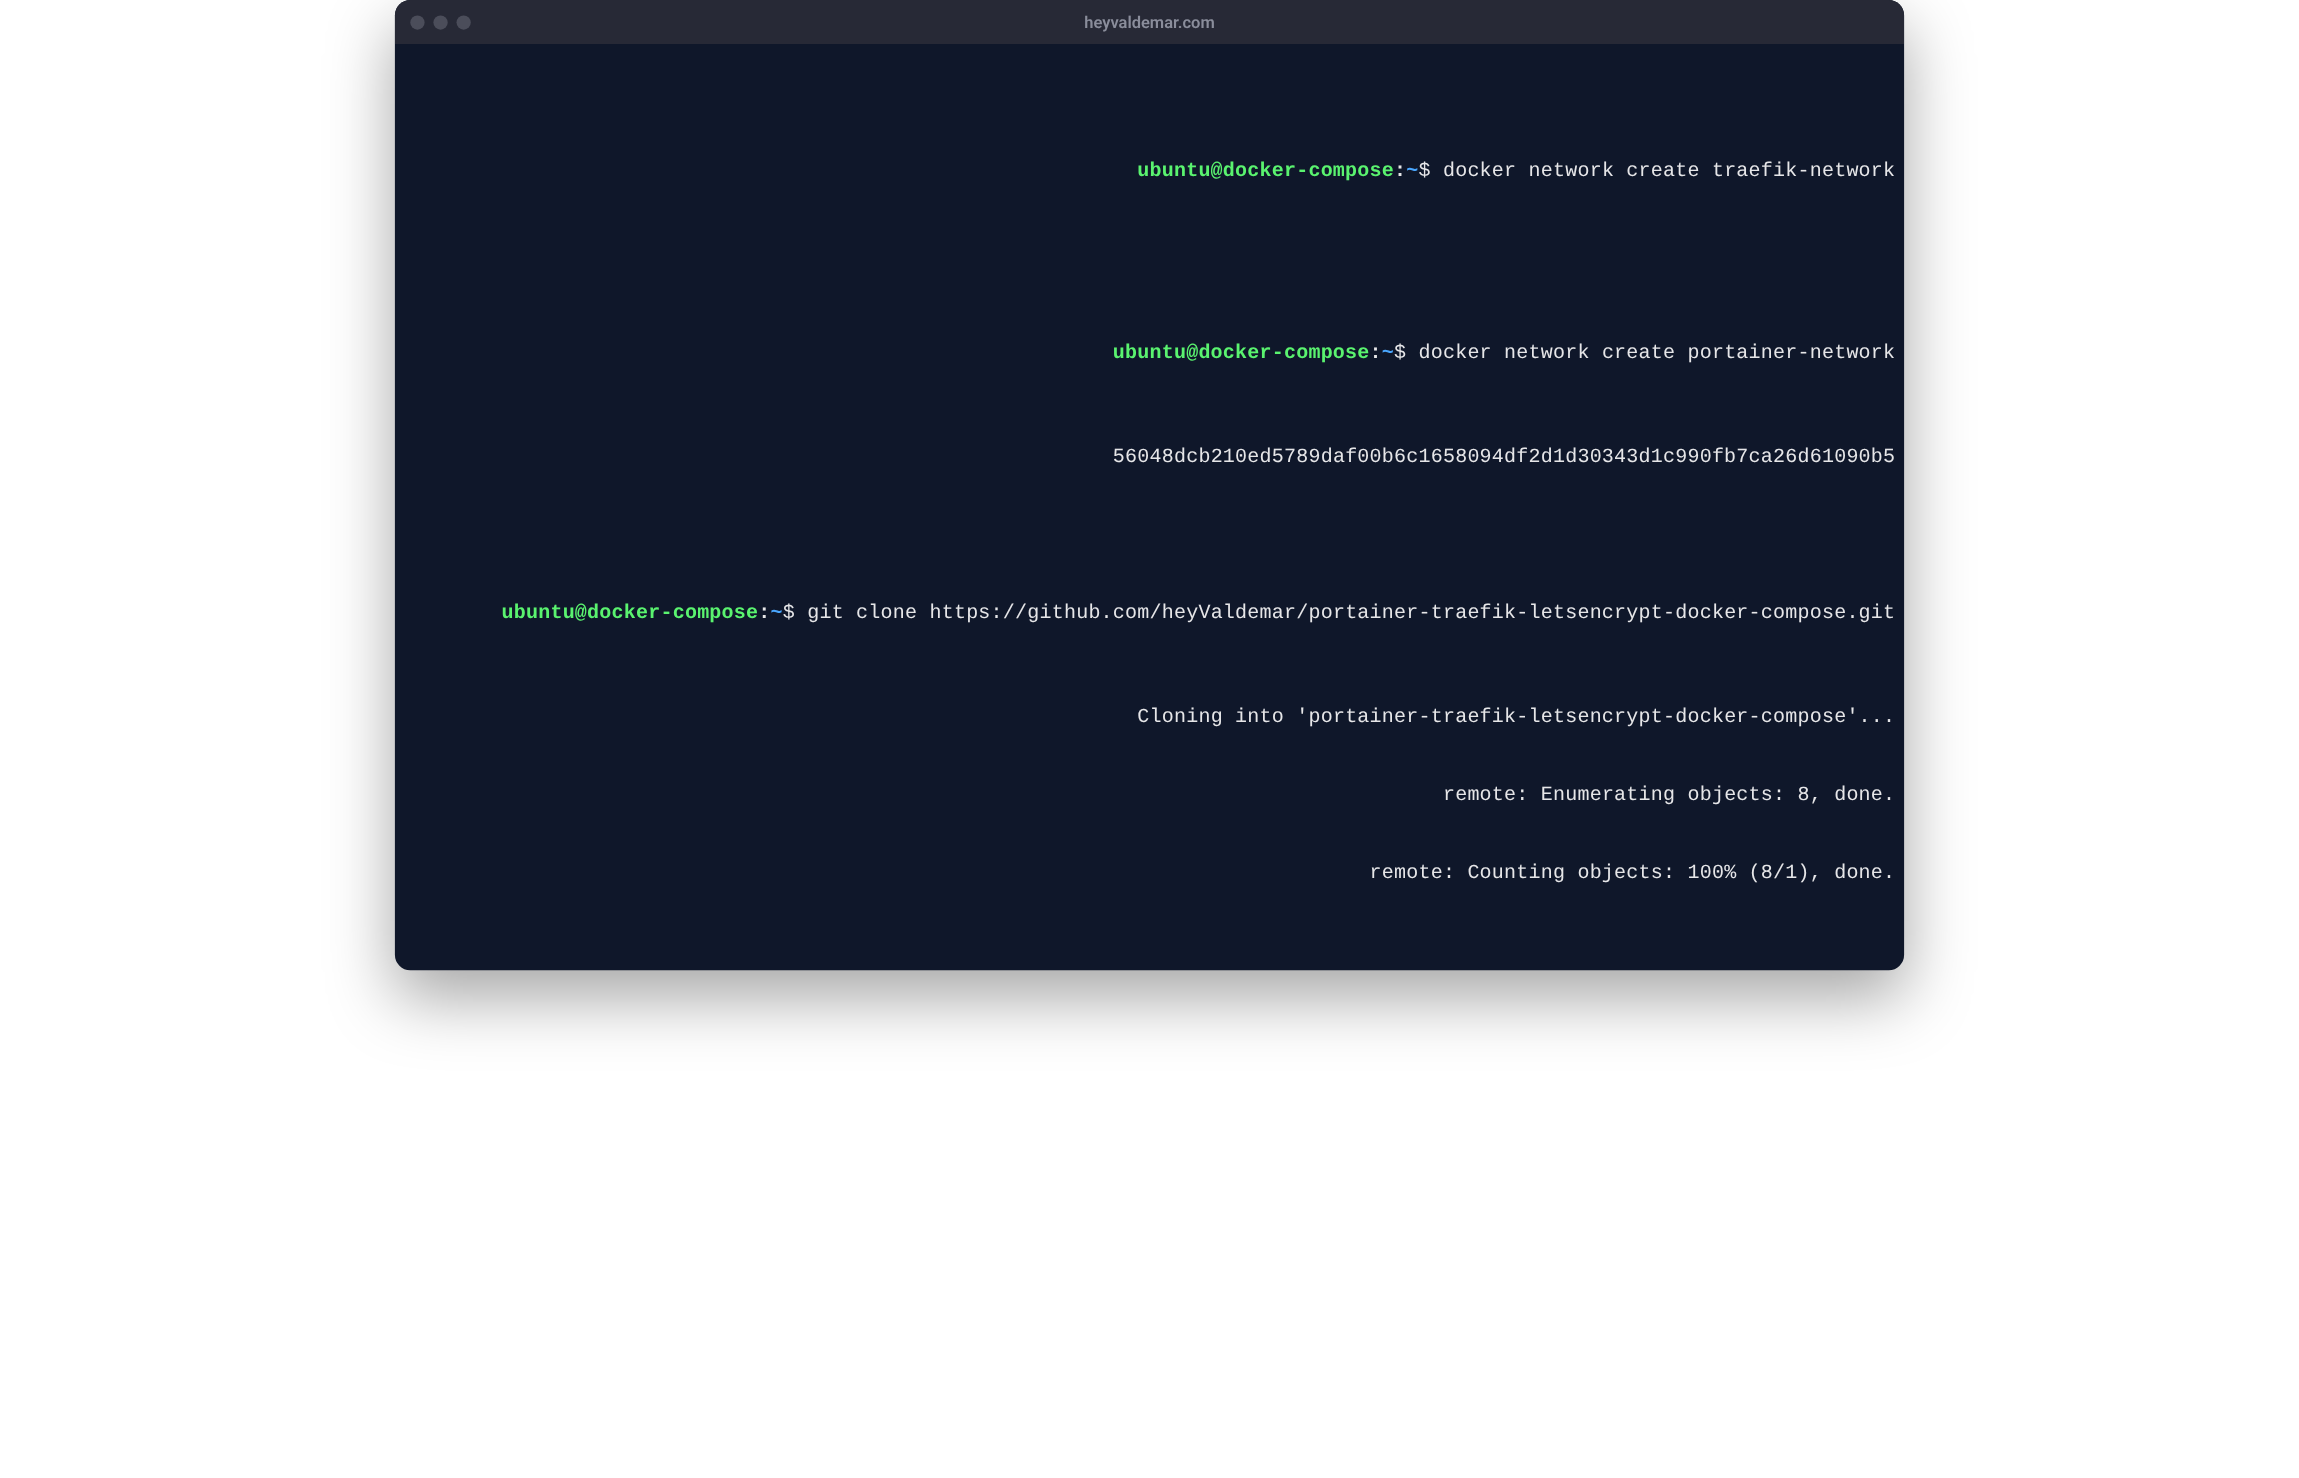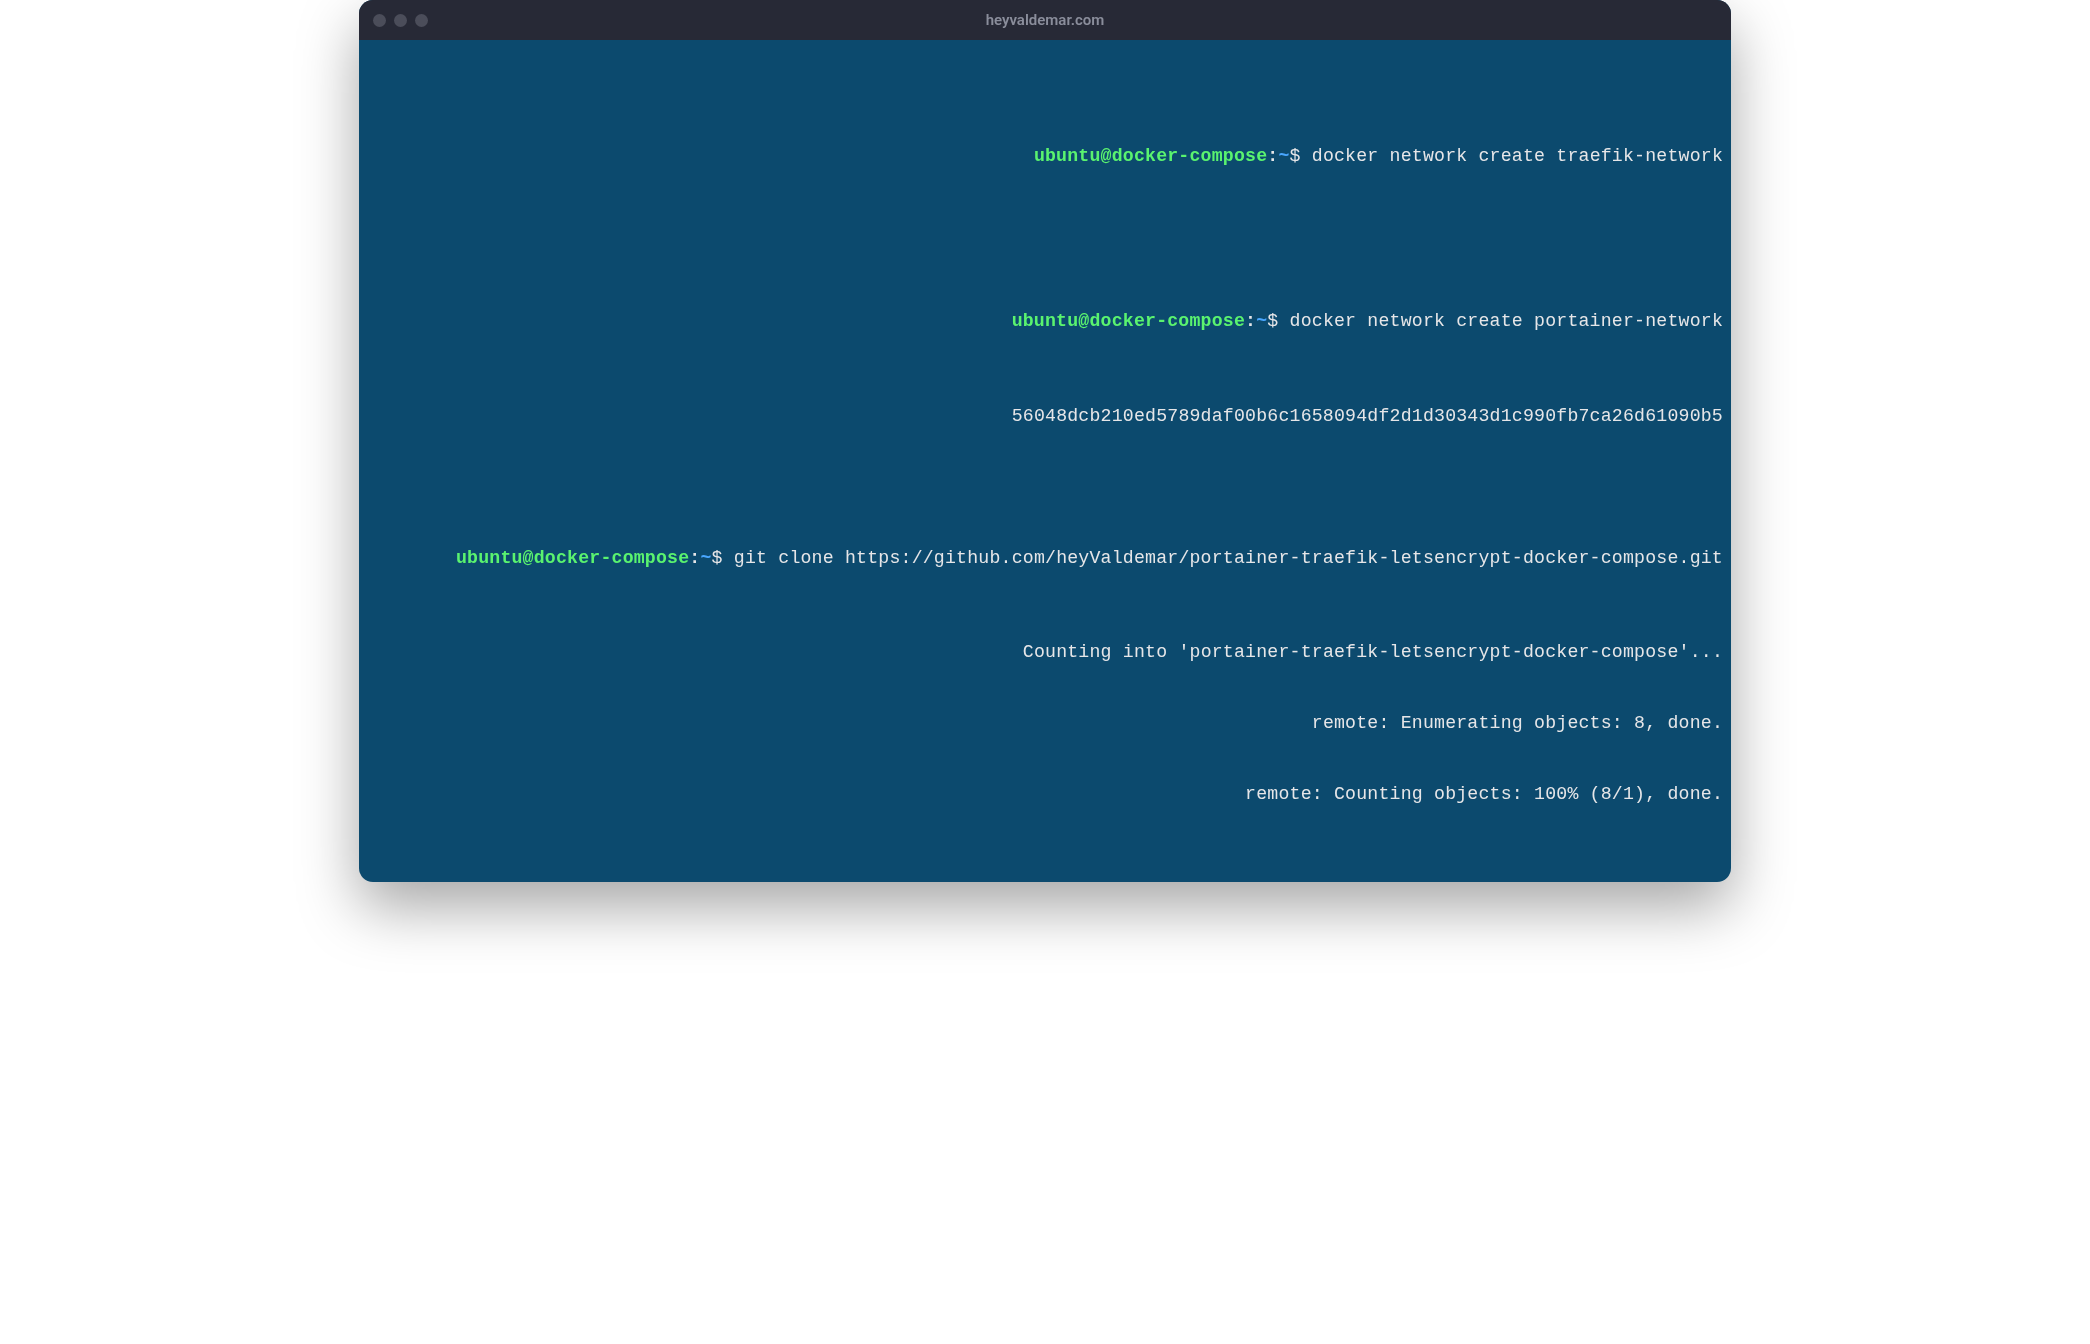--- a/index.html
+++ b/index.html
@@ -6,21 +6,21 @@
   html, body { width: 100%; height: 100%; background: #ffffff; }
   body {
     display: flex;
     align-items: flex-start;
     justify-content: center;
     font-family: ui-monospace, SFMono-Regular, "SF Mono", Menlo, Consolas, "Liberation Mono", monospace;
   }
   .window {
     width: 1372px;
     height: 882px;
-    background: #0c4a6e;
+    background: #0f172a;
     border-radius: 14px;
     overflow: hidden;
     box-shadow: 0 25px 60px rgba(0,0,0,0.35);
     display: flex;
     flex-direction: column;
     position: relative;
   }
   .titlebar {
     height: 40px;
     background: #272936;
@@ -92,21 +92,21 @@
     
     <span class="line">
       <span class="prompt-user">ubuntu@docker-compose</span><span class="prompt-sep">:</span><span class="prompt-path">~</span><span class="prompt-dollar">$</span><span class="cmd"> docker network create portainer-network</span>
     </span>
     <span class="line output">56048dcb210ed5789daf00b6c1658094df2d1d30343d1c990fb7ca26d61090b5</span>
 
     
     <span class="line">
       <span class="prompt-user">ubuntu@docker-compose</span><span class="prompt-sep">:</span><span class="prompt-path">~</span><span class="prompt-dollar">$</span><span class="cmd"> git clone https://github.com/heyValdemar/portainer-traefik-letsencrypt-docker-compose.git</span>
     </span>
-    <span class="line output">Counting into 'portainer-traefik-letsencrypt-docker-compose'...</span>
+    <span class="line output">Cloning into 'portainer-traefik-letsencrypt-docker-compose'...</span>
     <span class="line output">remote: Enumerating objects: 8, done.</span>
     <span class="line output">remote: Counting objects: 100% (8/1), done.</span>
     
     
     
     
 
     
     
 

